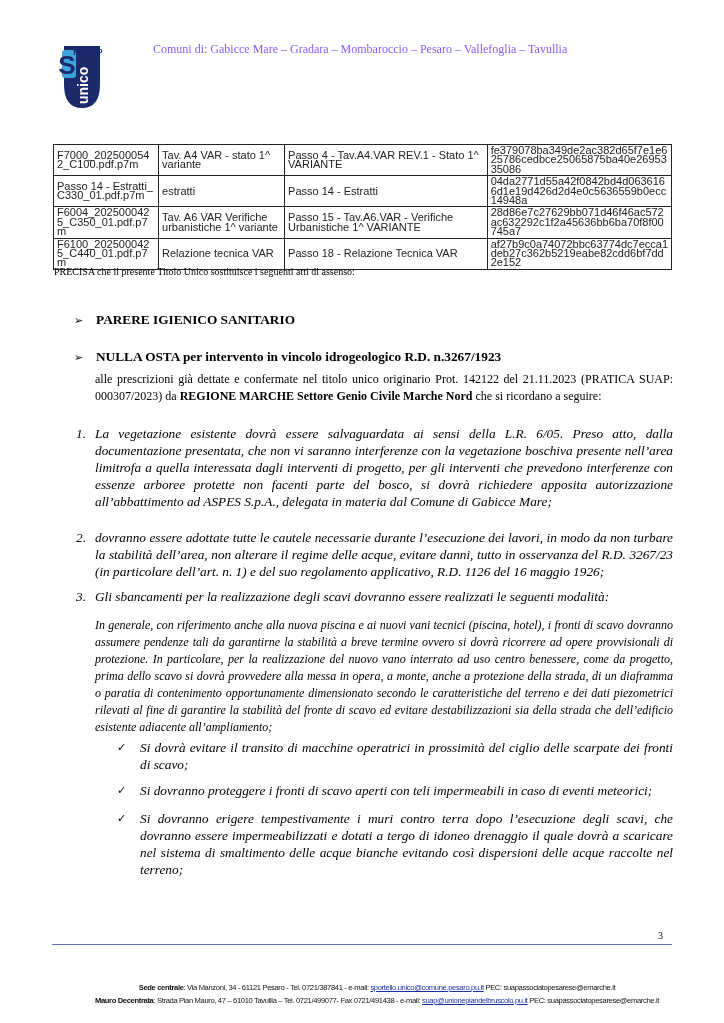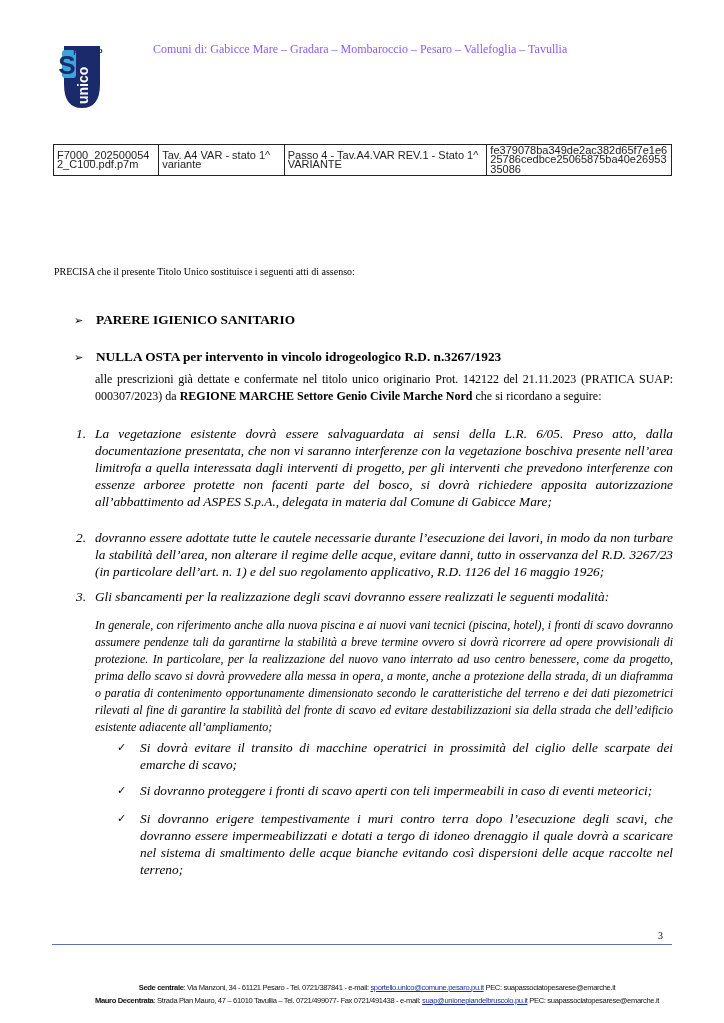--- a/index.html
+++ b/index.html
@@ -44,20 +44,38 @@
 <div class="header-title">Comuni di: Gabicce Mare – Gradara – Mombaroccio – Pesaro – Vallefoglia – Tavullia</div>
 
 <table class="files">
   <tbody id="files-body">
       <tr>
         <td class="c0" style="word-break: break-all;">F7000_2025000542_C100.pdf.p7m</td>
         <td class="c1">Tav. A4 VAR - stato 1^ variante</td>
         <td class="c2">Passo 4 - Tav.A4.VAR REV.1 - Stato 1^ VARIANTE</td>
         <td class="c3" style="word-break: break-all;">fe379078ba349de2ac382d65f7e1e625786cedbce25065875ba40e2695335086</td>
       </tr>
+      <tr>
+        <td class="c0" style="word-break: break-all;">Passo 14 - Estratti_C330_01.pdf.p7m</td>
+        <td class="c1">estratti</td>
+        <td class="c2">Passo 14 - Estratti</td>
+        <td class="c3" style="word-break: break-all;">04da2771d55a42f0842bd4d0636166d1e19d426d2d4e0c5636559b0ecc14948a</td>
+      </tr>
+      <tr>
+        <td class="c0" style="word-break: break-all;">F6004_2025000425_C350_01.pdf.p7m</td>
+        <td class="c1">Tav. A6 VAR Verifiche urbanistiche 1^ variante</td>
+        <td class="c2">Passo 15 - Tav.A6.VAR - Verifiche Urbanistiche 1^ VARIANTE</td>
+        <td class="c3" style="word-break: break-all;">28d86e7c27629bb071d46f46ac572ac632292c1f2a45636bb6ba70f8f00745a7</td>
+      </tr>
+      <tr>
+        <td class="c0" style="word-break: break-all;">F6100_2025000425_C440_01.pdf.p7m</td>
+        <td class="c1">Relazione tecnica VAR</td>
+        <td class="c2">Passo 18 - Relazione Tecnica VAR</td>
+        <td class="c3" style="word-break: break-all;">af27b9c0a74072bbc63774dc7ecca1deb27c362b5219eabe82cdd6bf7dd2e152</td>
+      </tr>
     </tbody>
 </table>
 
 <div class="precisa">PRECISA che il presente Titolo Unico sostituisce i seguenti atti di assenso:</div>
 
 <div class="bullet" style="top:312px;">
   <span class="arrow">➢</span><b>PARERE IGIENICO SANITARIO</b>
 </div>
 
 <div class="bullet" style="top:349px;">
@@ -80,21 +98,21 @@
 
 <div class="num-item" style="top:588px;">
   <span class="n">3.</span>
   <span class="t">Gli sbancamenti per la realizzazione degli scavi dovranno essere realizzati le seguenti modalità:</span>
 </div>
 
 <div class="para" style="top:617px; font-style:italic;">In generale, con riferimento anche alla nuova piscina e ai nuovi vani tecnici (piscina, hotel), i fronti di scavo dovranno assumere pendenze tali da garantirne la stabilità a breve termine ovvero si dovrà ricorrere ad opere provvisionali di protezione. In particolare, per la realizzazione del nuovo vano interrato ad uso centro benessere, come da progetto, prima dello scavo si dovrà provvedere alla messa in opera, a monte, anche a protezione della strada, di un diaframma o paratia di contenimento opportunamente dimensionato secondo le caratteristiche del terreno e dei dati piezometrici rilevati al fine di garantire la stabilità del fronte di scavo ed evitare destabilizzazioni sia della strada che dell’edificio esistente adiacente all’ampliamento;</div>
 
 <div class="check-item" style="top:739px;">
   <span class="ck">✓</span>
-  <span class="t">Si dovrà evitare il transito di macchine operatrici in prossimità del ciglio delle scarpate dei emarche di scavo;</span>
+  <span class="t">Si dovrà evitare il transito di macchine operatrici in prossimità del ciglio delle scarpate dei fronti di scavo;</span>
 </div>
 <div class="check-item" style="top:782px;">
   <span class="ck">✓</span>
   <span class="t">Si dovranno proteggere i fronti di scavo aperti con teli impermeabili in caso di eventi meteorici;</span>
 </div>
 <div class="check-item" style="top:810px;">
   <span class="ck">✓</span>
   <span class="t">Si dovranno erigere tempestivamente i muri contro terra dopo l’esecuzione degli scavi, che dovranno essere impermeabilizzati e dotati a tergo di idoneo drenaggio il quale dovrà a scaricare nel sistema di smaltimento delle acque bianche evitando così dispersioni delle acque raccolte nel terreno;</span>
 </div>
 

